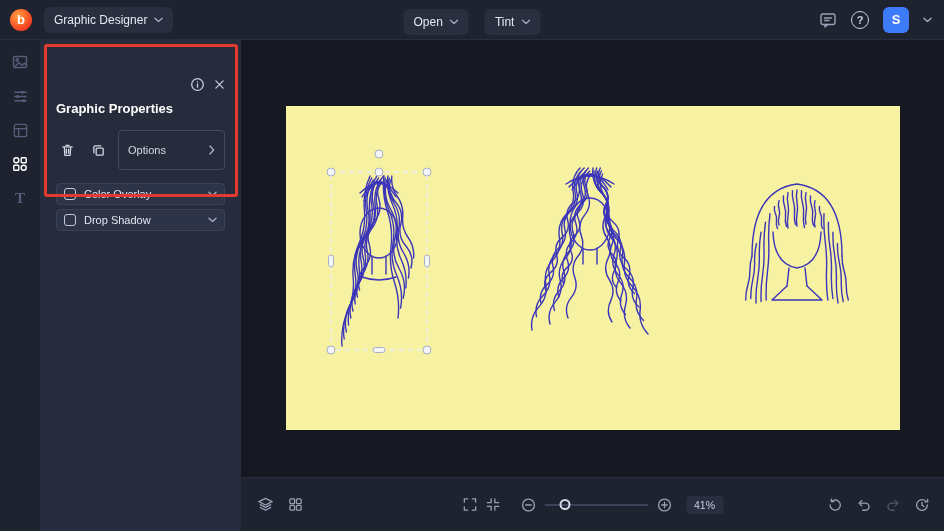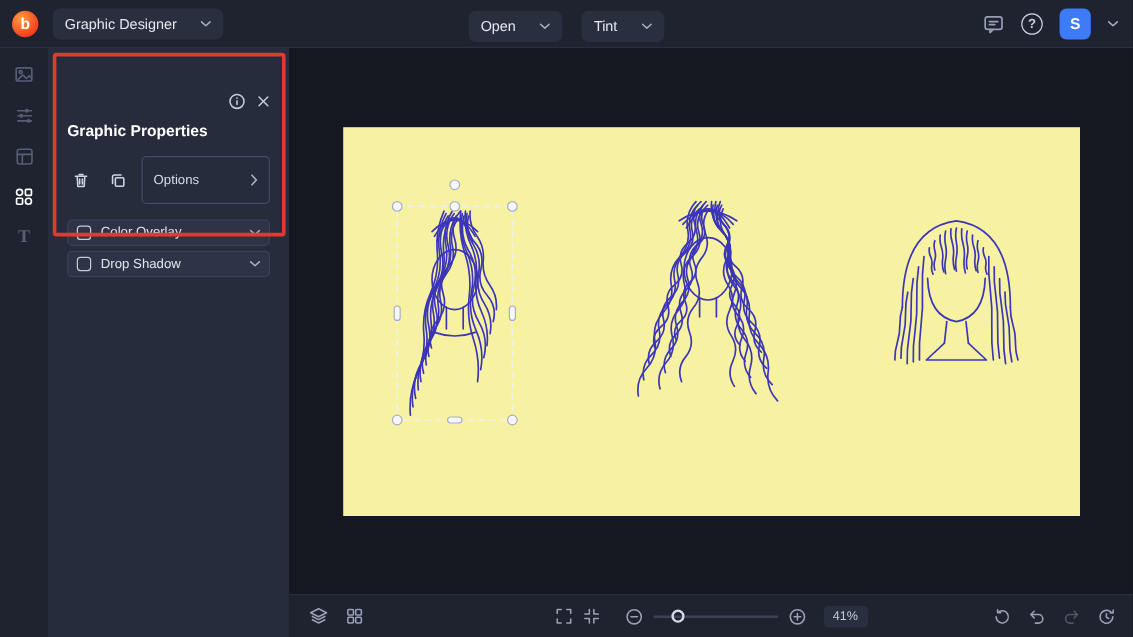--- a/index.html
+++ b/index.html
@@ -23,21 +23,21 @@
   .logo {
     width: 22px; height: 22px; margin-left: 10px; border-radius: 50%;
     background: radial-gradient(circle at 35% 30%, #ff9d3c, #f43a1e 75%);
     color: #fff; font-weight: bold; font-size: 13px;
     display: flex; align-items: center; justify-content: center;
     cursor: pointer;
   }
   .pillbtn {
     height: 26px; padding: 0 10px; border-radius: 6px;
     background: #2a2f40; color: #e6e8f0; font-size: 12px;
-    display: flex; align-items: center; gap: 20px; cursor: pointer;
+    display: flex; align-items: center; gap: 7px; cursor: pointer;
     border: none;
   }
   .appmenu { margin-left: 12px; }
   .center-group {
     position: absolute; left: 50%; top: 0; height: 44px;
     transform: translateX(-50%);
     display: flex; align-items: center; gap: 16px;
   }
   .right-group {
     margin-left: auto; display: flex; align-items: center; gap: 14px;
@@ -113,21 +113,21 @@
     background: #151821; overflow: hidden;
   }
   .design-canvas {
     position: absolute; left: 45px; top: 66px; width: 614px; height: 324px;
     background: #F7F2A1; cursor: default;
   }
   .design-canvas svg { position: absolute; left: 0; top: 0; }
 
   
   .bottombar {
-    position: absolute; left: 241px; right: 0; bottom: 0; height: 36px;
+    position: absolute; left: 241px; right: 0; bottom: 0; height: 54px;
     background: #1f2330; border-top: 1px solid #2a2e40;
     display: flex; align-items: center; color: #99a0b5; z-index: 20;
   }
   .bb-left { display: flex; align-items: center; gap: 14px; padding-left: 16px; }
   .bb-center { position: absolute; left: 50%; transform: translateX(-50%);
     display: flex; align-items: center; }
   .bb-right { margin-left: auto; display: flex; align-items: center; gap: 13px; padding-right: 14px; }
   .bb-ico { cursor: pointer; display: flex; color: #99a0b5; }
   .bb-ico.dim { opacity: .4; }
   .slider { width: 104px; height: 14px; position: relative; margin: 0 8px; cursor: pointer; }

